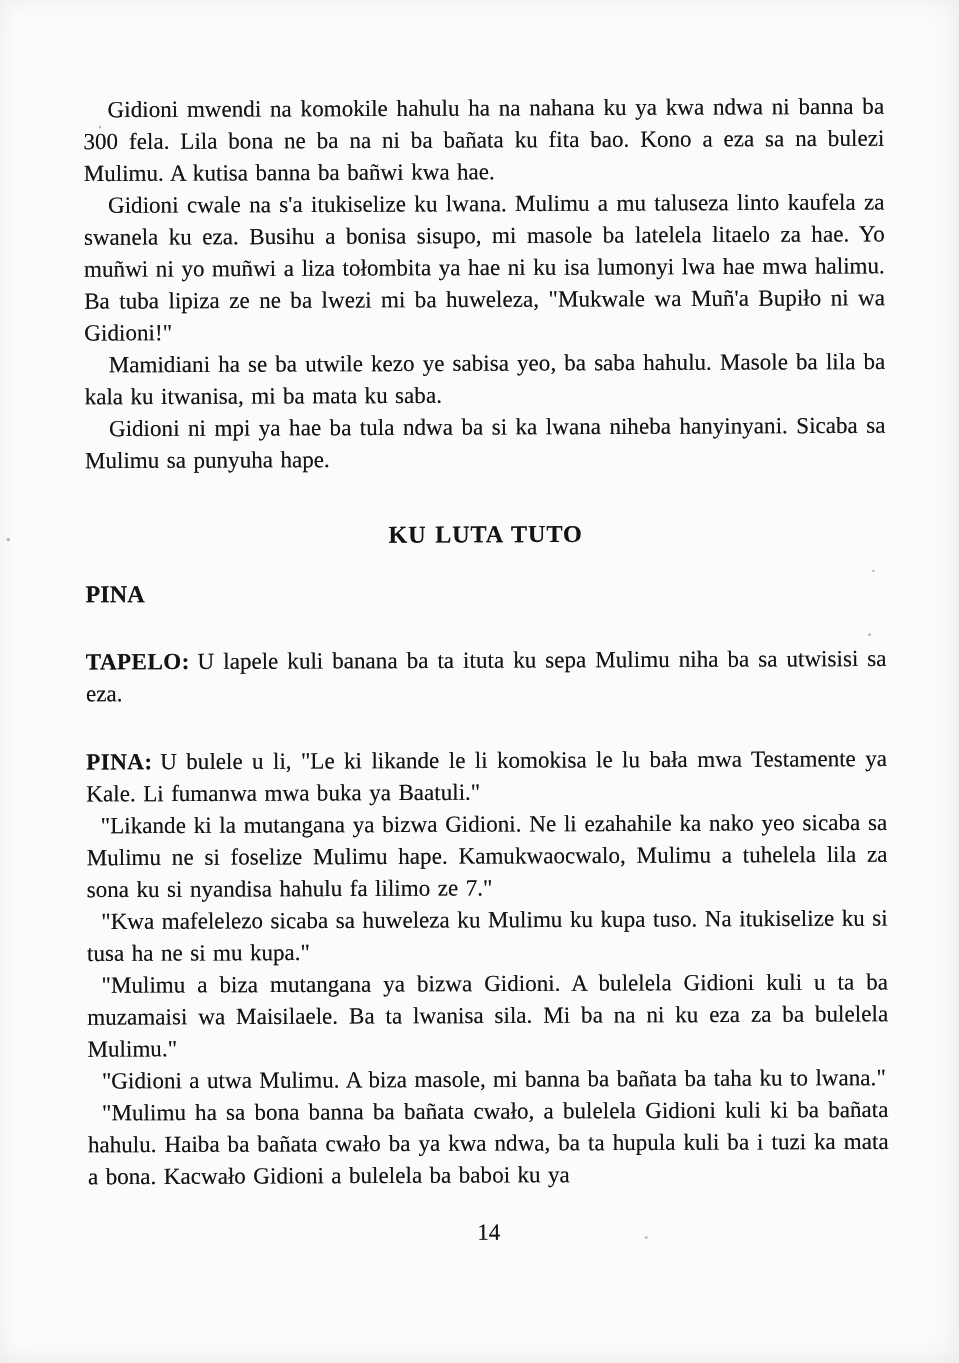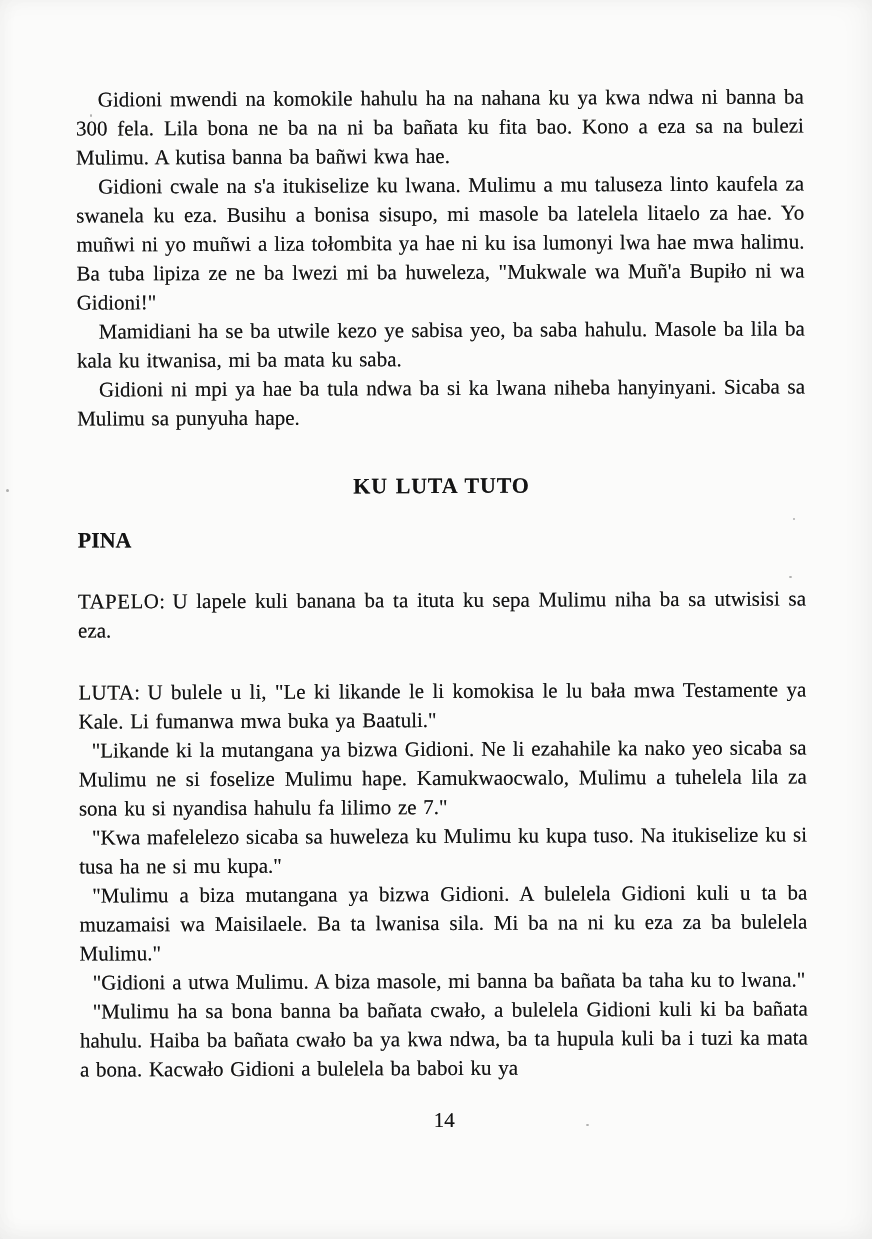--- a/index.html
+++ b/index.html
@@ -38,21 +38,21 @@
     text-indent: 0;
   }
   .subsection-heading {
     margin: 24px 0 0 0;
     font-size: 22px;
     font-weight: bold;
     text-align: left;
     text-indent: 0;
   }
   .labelled-para { margin-top: 33px; text-indent: 0; }
-  .runin-label { font-weight: normal; margin-right: 7px; letter-spacing: 0.4px; }
+  .runin-label { font-weight: bold; margin-right: 7px; letter-spacing: 0.4px; }
   .quoted-para { text-indent: 13px; }
   .page-number {
     margin-top: 23px;
     text-align: center;
     text-indent: 0;
     font-size: 21px;
   }
   .speck { position: absolute; background: #8d8d8d; border-radius: 50%; opacity: 0.7; }
   .speck.s1 { left: 6px;  top: 489px; width: 3px; height: 3px; }
   .speck.s2 { left: 793px; top: 518px; width: 2px; height: 2px; }
@@ -77,21 +77,21 @@
   <p class="story-para">Gidioni cwale na s'a itukiselize ku lwana. Mulimu a mu taluseza linto kaufela za swanela ku eza. Busihu a bonisa sisupo, mi masole ba latelela litaelo za hae. Yo muñwi ni yo muñwi a liza tołombita ya hae ni ku isa lumonyi lwa hae mwa halimu. Ba tuba lipiza ze ne ba lwezi mi ba huweleza, "Mukwale wa Muñ'a Bupiło ni wa Gidioni!"</p>
   <p class="story-para">Mamidiani ha se ba utwile kezo ye sabisa yeo, ba saba hahulu. Masole ba lila ba kala ku itwanisa, mi ba mata ku saba.</p>
   <p class="story-para">Gidioni ni mpi ya hae ba tula ndwa ba si ka lwana niheba hanyinyani. Sicaba sa Mulimu sa punyuha hape.</p>
 
   <p class="section-heading">KU LUTA TUTO</p>
 
   <p class="subsection-heading">PINA</p>
 
   <p class="labelled-para"><span class="runin-label">TAPELO:</span><span>U lapele kuli banana ba ta ituta ku sepa Mulimu niha ba sa utwisisi sa eza.</span></p>
 
-  <p class="labelled-para"><span class="runin-label">LUTA:</span><span>U bulele u li, "Le ki likande le li komokisa le lu bała mwa Testamente ya Kale. Li fumanwa mwa buka ya Baatuli."</span></p>
+  <p class="labelled-para"><span class="runin-label">PINA:</span><span>U bulele u li, "Le ki likande le li komokisa le lu bała mwa Testamente ya Kale. Li fumanwa mwa buka ya Baatuli."</span></p>
 
   <p class="quoted-para">"Likande ki la mutangana ya bizwa Gidioni. Ne li ezahahile ka nako yeo sicaba sa Mulimu ne si foselize Mulimu hape. Kamukwaocwalo, Mulimu a tuhelela lila za sona ku si nyandisa hahulu fa lilimo ze 7."</p>
   <p class="quoted-para">"Kwa mafelelezo sicaba sa huweleza ku Mulimu ku kupa tuso. Na itukiselize ku si tusa ha ne si mu kupa."</p>
   <p class="quoted-para">"Mulimu a biza mutangana ya bizwa Gidioni. A bulelela Gidioni kuli u ta ba muzamaisi wa Maisilaele. Ba ta lwanisa sila. Mi ba na ni ku eza za ba bulelela Mulimu."</p>
   <p class="quoted-para">"Gidioni a utwa Mulimu. A biza masole, mi banna ba bañata ba taha ku to lwana."</p>
   <p class="quoted-para">"Mulimu ha sa bona banna ba bañata cwało, a bulelela Gidioni kuli ki ba bañata hahulu. Haiba ba bañata cwało ba ya kwa ndwa, ba ta hupula kuli ba i tuzi ka mata a bona. Kacwało Gidioni a bulelela ba baboi ku ya</p>
 
   <p class="page-number">14</p>
 
 </div>

